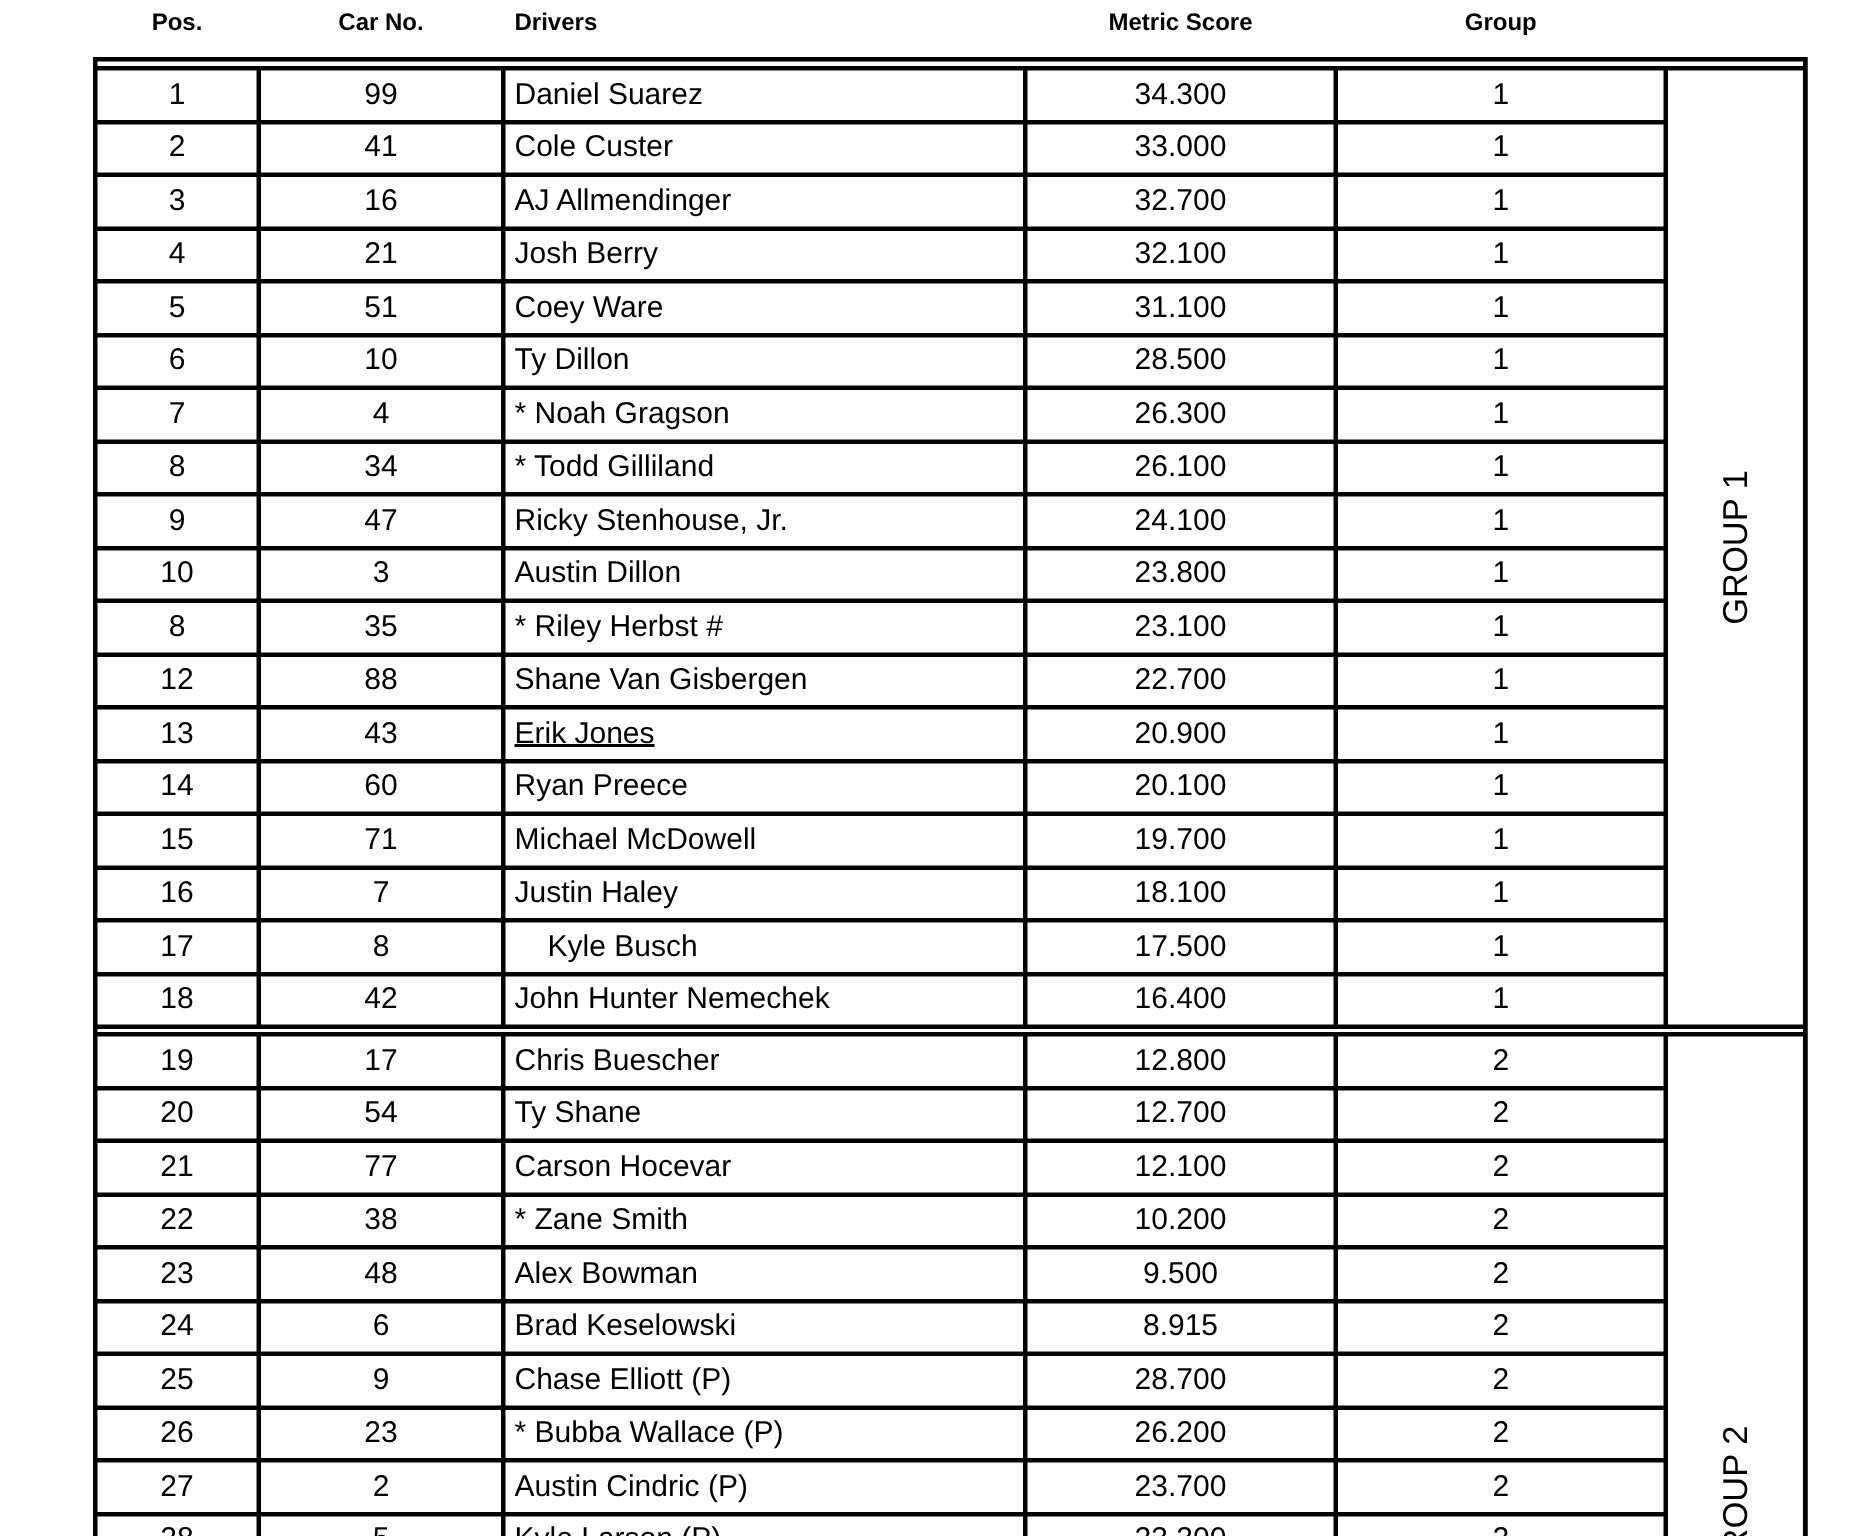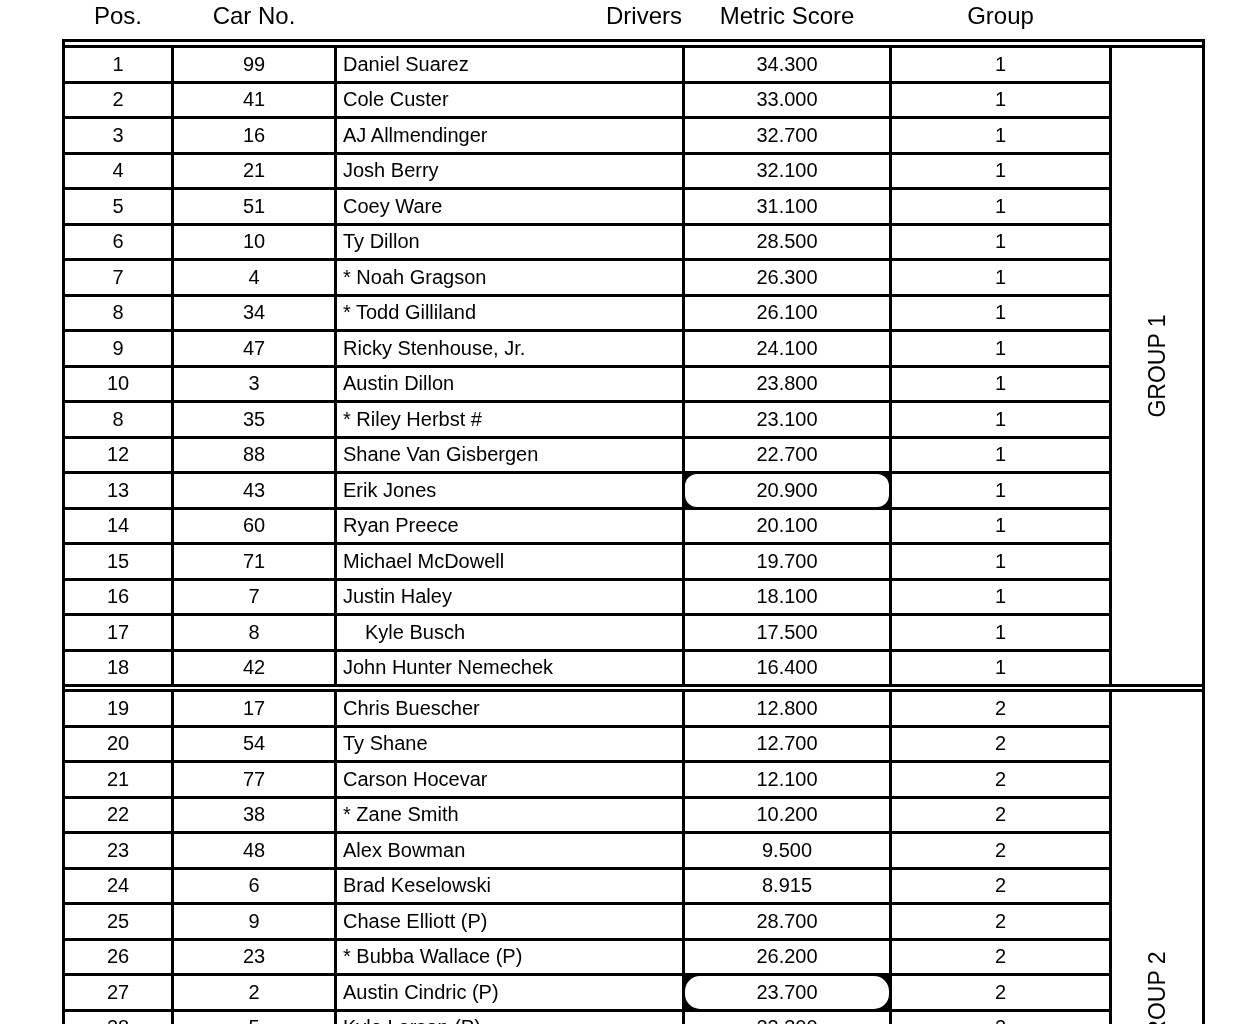--- a/index.html
+++ b/index.html
@@ -17,25 +17,25 @@
     padding-left: 62px;
   }
   
   .header-row {
     display: grid;
     grid-template-columns: 106px 160px 345px 204px 217px 90px;
     column-gap: 3px;
     padding-left: 3px;
     height: 31px;
     align-items: center;
-    font-weight: normal;
-    font-size: 24px;
+    font-weight: bold;
+    font-size: 16px;
   }
   .hc { text-align: center; }
-  .hc.drivers-h { text-align: right; padding-left: 6px; }
+  .hc.drivers-h { text-align: left; padding-left: 6px; }
   
   .body-grid {
     display: inline-grid;
     grid-template-columns: 106px 160px 345px 204px 217px 90px;
     column-gap: 3px;
     row-gap: 3px;
     background: #000000;
     border: 3px solid #000000;
   }
   .cell {
@@ -167,22 +167,22 @@
     <div class="cell" style="grid-area: 12 / 5;">1</div>
 
     <div class="cell" style="grid-area: 13 / 1;">12</div>
     <div class="cell" style="grid-area: 13 / 2;">88</div>
     <div class="cell driver" style="grid-area: 13 / 3;">Shane Van Gisbergen</div>
     <div class="cell" style="grid-area: 13 / 4;">22.700</div>
     <div class="cell" style="grid-area: 13 / 5;">1</div>
 
     <div class="cell" style="grid-area: 14 / 1;">13</div>
     <div class="cell" style="grid-area: 14 / 2;">43</div>
-    <div class="cell driver" style="grid-area: 14 / 3;">Erik Jones</div>
-    <div class="cell" style="grid-area: 14 / 4; border-radius: 12px;">20.900</div>
+    <div class="cell driver" style="grid-area: 14 / 3; text-decoration: underline;">Erik Jones</div>
+    <div class="cell" style="grid-area: 14 / 4;">20.900</div>
     <div class="cell" style="grid-area: 14 / 5;">1</div>
 
     <div class="cell" style="grid-area: 15 / 1;">14</div>
     <div class="cell" style="grid-area: 15 / 2;">60</div>
     <div class="cell driver" style="grid-area: 15 / 3;">Ryan Preece</div>
     <div class="cell" style="grid-area: 15 / 4;">20.100</div>
     <div class="cell" style="grid-area: 15 / 5;">1</div>
 
     <div class="cell" style="grid-area: 16 / 1;">15</div>
     <div class="cell" style="grid-area: 16 / 2;">71</div>
@@ -252,21 +252,21 @@
 
     <div class="cell" style="grid-area: 28 / 1;">26</div>
     <div class="cell" style="grid-area: 28 / 2;">23</div>
     <div class="cell driver" style="grid-area: 28 / 3;">* Bubba Wallace (P)</div>
     <div class="cell" style="grid-area: 28 / 4;">26.200</div>
     <div class="cell" style="grid-area: 28 / 5;">2</div>
 
     <div class="cell" style="grid-area: 29 / 1;">27</div>
     <div class="cell" style="grid-area: 29 / 2;">2</div>
     <div class="cell driver" style="grid-area: 29 / 3;">Austin Cindric (P)</div>
-    <div class="cell" style="grid-area: 29 / 4; border-radius: 15px;">23.700</div>
+    <div class="cell" style="grid-area: 29 / 4;">23.700</div>
     <div class="cell" style="grid-area: 29 / 5;">2</div>
 
     <div class="cell" style="grid-area: 30 / 1;">28</div>
     <div class="cell" style="grid-area: 30 / 2;">5</div>
     <div class="cell driver" style="grid-area: 30 / 3;">Kyle Larson (P)</div>
     <div class="cell" style="grid-area: 30 / 4;">23.300</div>
     <div class="cell" style="grid-area: 30 / 5;">2</div>
   </div>
 
   

